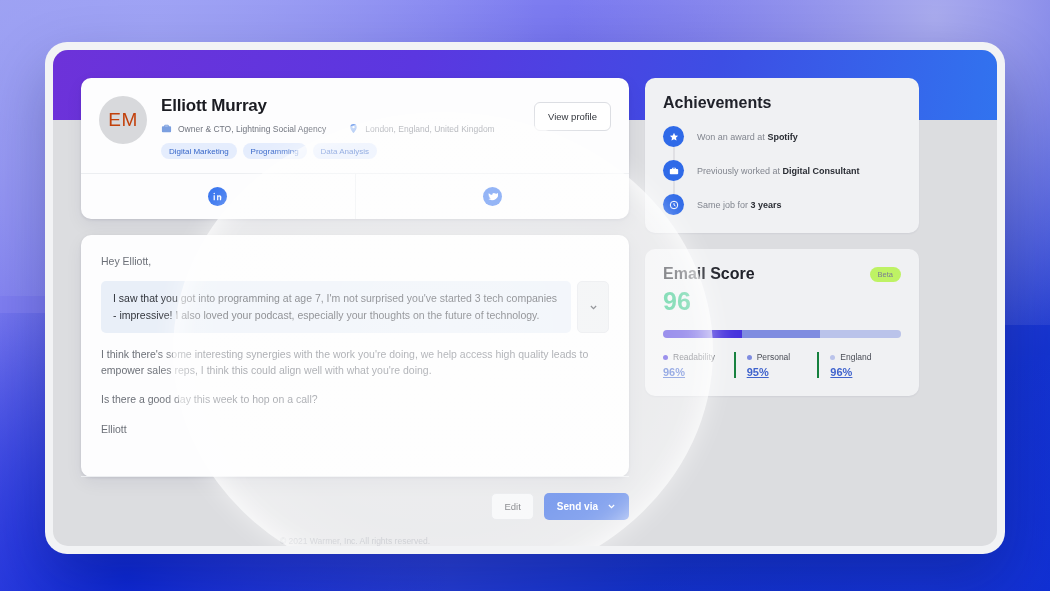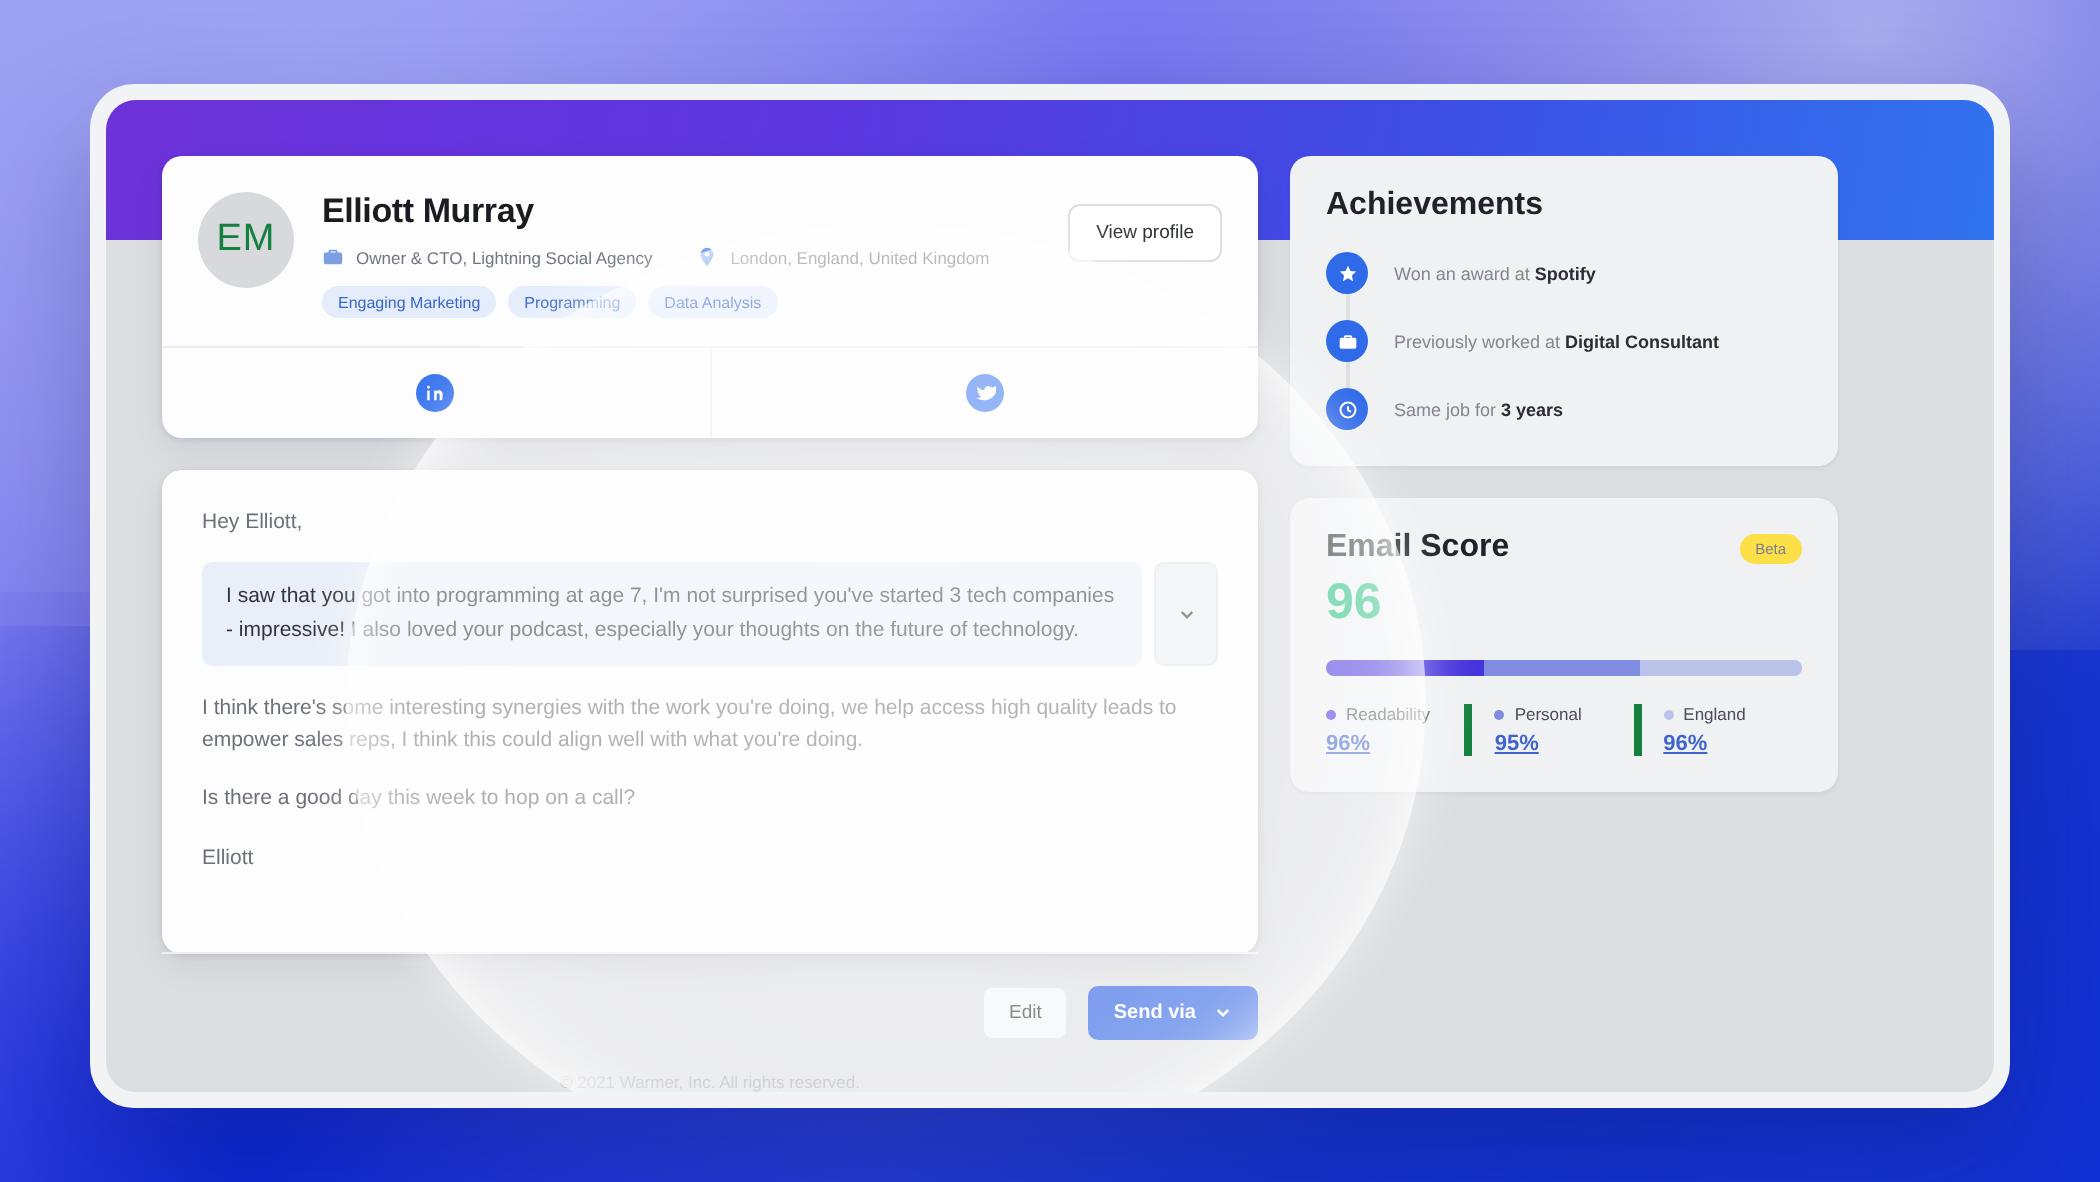--- a/index.html
+++ b/index.html
@@ -82,21 +82,21 @@
     background: #fdfdfe;
     border-radius: 10px;
     box-shadow: 0 1px 3px rgba(20,24,60,0.10), 0 6px 18px rgba(20,24,60,0.06);
   }
 
   .profile-card { padding: 0; overflow: hidden; }
   .profile-top { display: flex; padding: 18px 18px 14px 18px; }
   .avatar {
     width: 48px; height: 48px; border-radius: 50%;
     background: #d8d9dc;
-    color: #15803d;
+    color: #c2410c;
     font-size: 19px; letter-spacing: 0.5px;
     display: flex; align-items: center; justify-content: center;
     flex: none;
   }
   .profile-meta { flex: 1; padding-left: 14px; }
   .profile-name {
     font-size: 17px; font-weight: bold; color: #1b1c22;
     letter-spacing: -0.2px;
   }
   .meta-row { display: flex; gap: 22px; margin-top: 7px; align-items: center; }
@@ -212,35 +212,35 @@
     width: 21px; height: 21px; border-radius: 50%;
     background: #2f6ae8; flex: none;
     display: flex; align-items: center; justify-content: center;
   }
   .ach-text { font-size: 9px; color: #82868f; }
   .ach-text b { color: #2a2d34; }
 
   
   .score-head { display: flex; align-items: center; justify-content: space-between; }
   .beta-pill {
-    background: #fde047; color: #7a7d92;
+    background: #bef264; color: #7a7d92;
     font-size: 7.5px; padding: 3px 8px; border-radius: 8px;
   }
   .score-value { font-size: 25px; font-weight: bold; color: #23c17e; margin-top: 6px; line-height: 1; }
   .score-bar {
     margin-top: 16px;
     height: 8px; border-radius: 4px; overflow: hidden;
     display: flex; background: #e4e5e9;
   }
   .seg-1 { background: #4733dd; }
   .seg-2 { background: #7f8ce0; }
   .seg-3 { background: #bac3ea; }
   .score-legend { display: flex; margin-top: 14px; }
   .legend-col { flex: 1; padding-left: 0; }
-  .legend-col + .legend-col { border-left: 4px solid #15803d; padding-left: 11px; }
+  .legend-col + .legend-col { border-left: 2px solid #15803d; padding-left: 11px; }
   .legend-head { display: flex; align-items: center; gap: 5px; }
   .legend-dot { width: 5px; height: 5px; border-radius: 50%; flex: none; }
   .legend-label { font-size: 8.5px; color: #4a4d56; }
   .legend-val { font-size: 11px; font-weight: bold; color: #3f63cd; margin-top: 4px; text-decoration: underline; }
 
   
   .magnifier {
     position: absolute;
     left: 120px; top: 62px;
     width: 540px; height: 478px;
@@ -286,21 +286,21 @@
                   <span class="meta-text">Owner &amp; CTO, Lightning Social Agency</span>
                 </div>
                 <div class="meta-item">
                   <svg class="mini-icon" viewBox="0 0 24 24" fill="#4e86e8">
                     <path d="M12 2a7 7 0 0 0-7 7c0 5 7 13 7 13s7-8 7-13a7 7 0 0 0-7-7zm0 9.5A2.5 2.5 0 1 1 12 6.5a2.5 2.5 0 0 1 0 5z"></path>
                   </svg>
                   <span class="meta-text">London, England, United Kingdom</span>
                 </div>
               </div>
               <div class="tag-row">
-                <span class="tag">Engaging Marketing</span>
+                <span class="tag">Digital Marketing</span>
                 <span class="tag">Programming</span>
                 <span class="tag">Data Analysis</span>
               </div>
             </div>
             <button class="view-profile-btn">View profile</button>
           </div>
 
           <div class="social-row">
             <div class="social-cell">
               <span class="social-badge">

